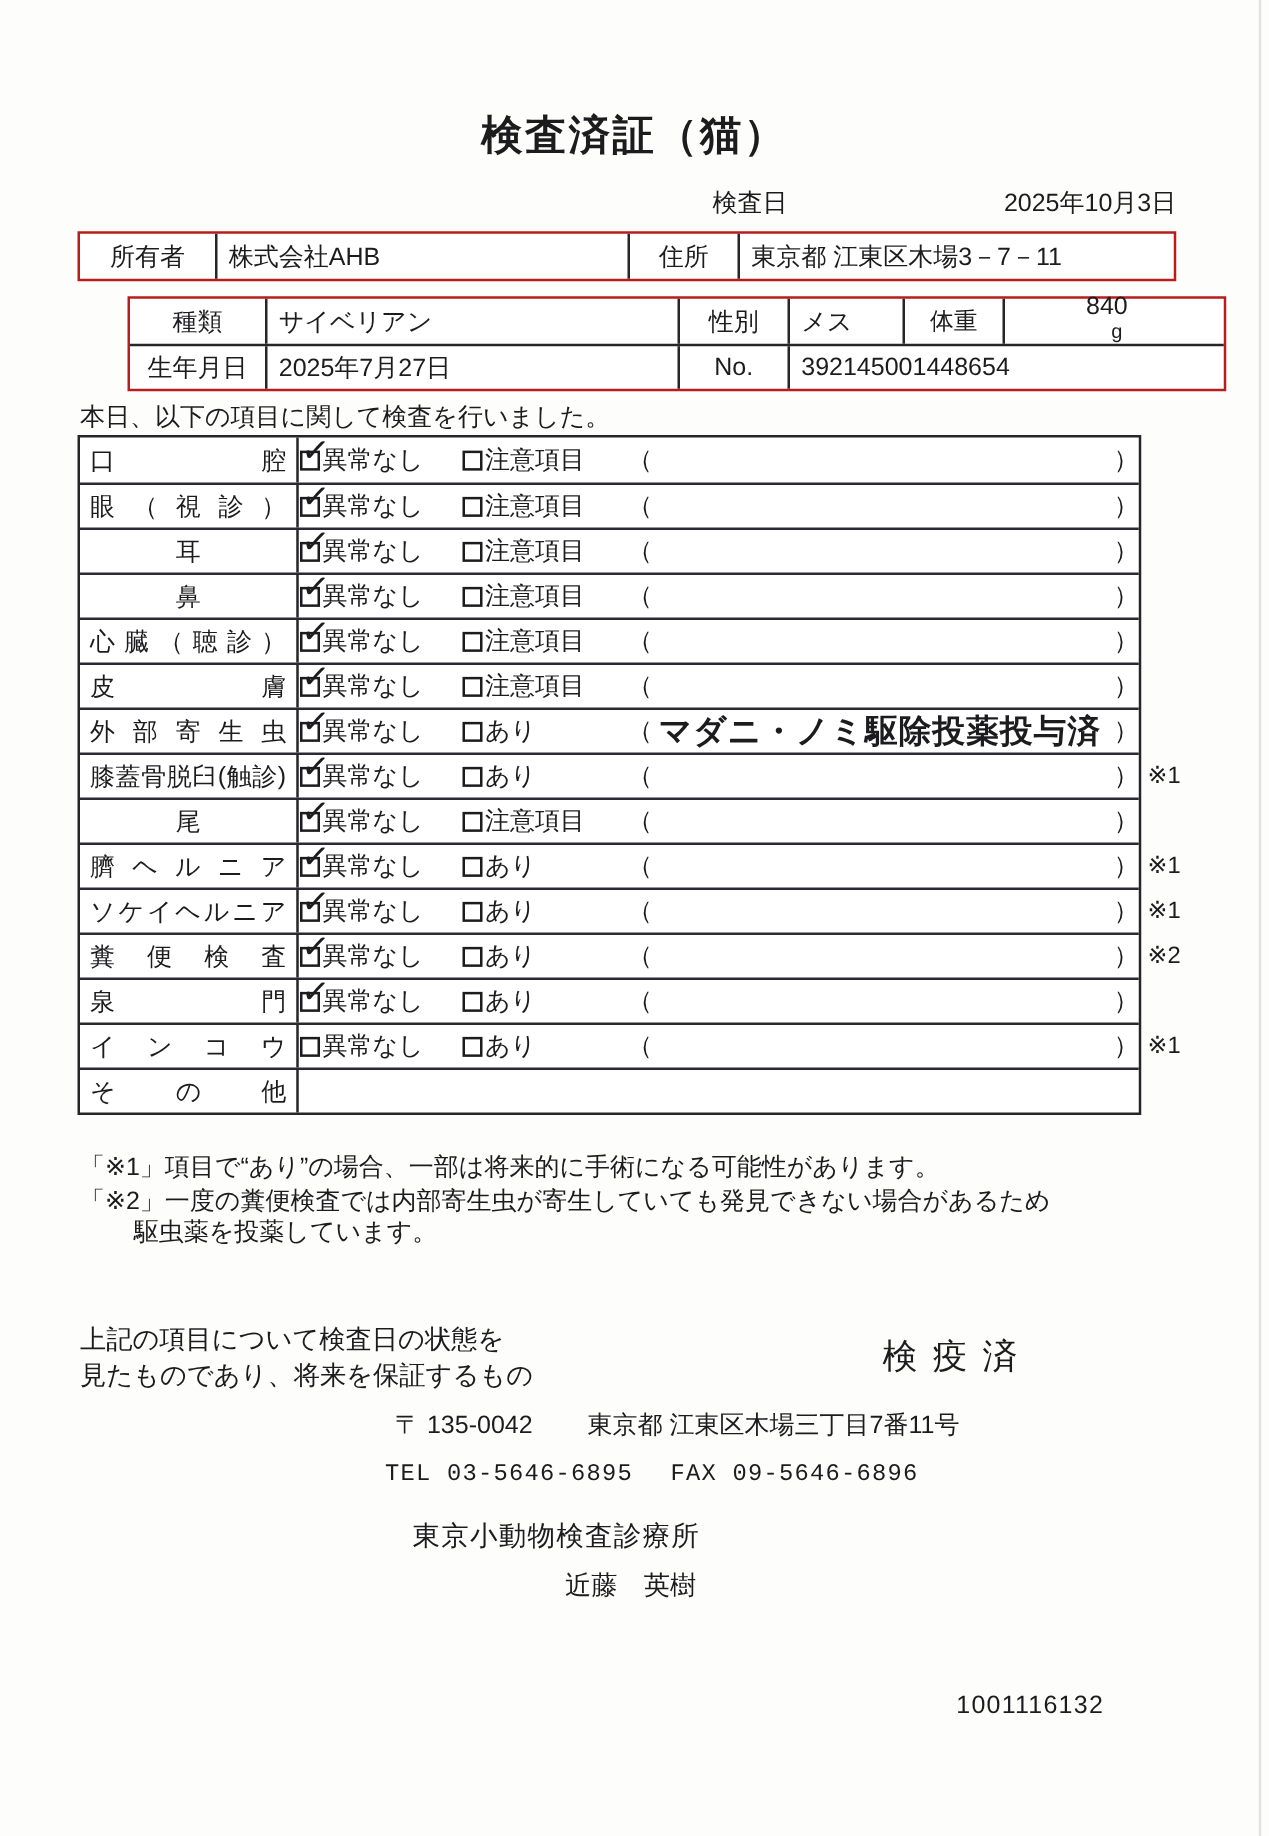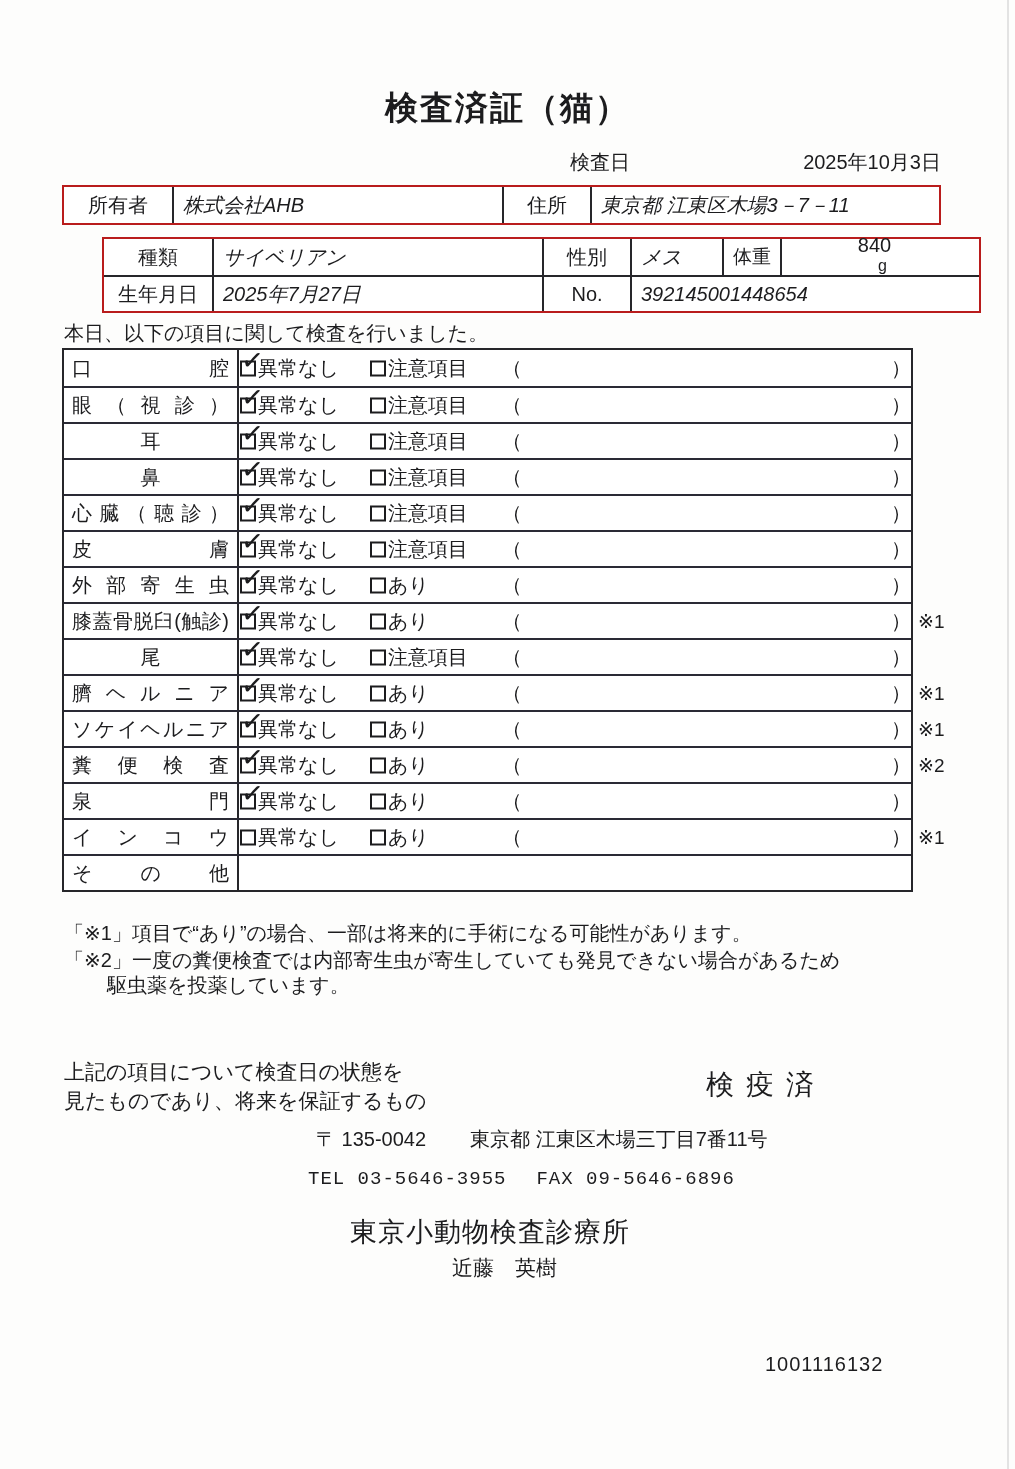--- a/index.html
+++ b/index.html
@@ -19,23 +19,23 @@
   .date-row { position:absolute; top:149px; left:570px; width:371px;
     display:flex; justify-content:space-between; font-size:20px; }
 
   
   .tbl { position:absolute; left:62px; width:879px; border:2px solid #b91c1c; background:#fff; }
   .tbl-row { display:flex; height:36px; }
   .tbl-row + .tbl-row { border-top:2px solid #26262a; }
   .cell { display:flex; align-items:center; height:100%; font-size:20px; }
   .cell + .cell { border-left:2px solid #26262a; }
   .cell.lab { justify-content:center; }
-  .cell.val { padding-left:9px;font-style:italic; }
+  .cell.val { padding-left:9px; }
   .w-108 { width:108px; } .w-330 { width:330px; } .w-88 { width:88px; }
-  .w-92 { width:92px; } .w-58 { width:58px; font-size:19px; }
+  .w-92 { width:92px; } .w-58 { width:80px; font-size:19px; }
   .grow { flex:1; }
   .owner-tbl { top:185px; }
   .info-tbl  { top:237px;margin-left:40px; }
   .weight-val { justify-content:flex-end; padding-right:12px;flex-direction:column; }
   .weight-unit { font-size:16px; margin-left:16px; }
 
   .intro-line { position:absolute; top:320px; left:64px; font-size:20px; }
 
   
   .exam-tbl { position:absolute; top:348px; left:62px; width:851px; border:2px solid #26262a; background:#fff; }
@@ -67,21 +67,21 @@
 
   
   .disclaimer { position:absolute; top:1057px; left:64px; font-size:21px; line-height:29px; }
   .stamp-text { position:absolute; top:1066px; left:706px; font-size:28px;
     letter-spacing:12px; white-space:nowrap; }
 
   
   .postal-line { position:absolute; top:1126px; left:316px; display:flex; gap:44px; font-size:20px; }
   .tel-line { position:absolute; top:1168px; left:308px; display:flex; gap:30px;
     font-size:19px; font-family:"Liberation Mono","DejaVu Sans Mono",monospace; letter-spacing:1px; }
-  .clinic-name { position:absolute; top:1214px; left:330px; font-size:27px; letter-spacing:1px;margin-left:20px; }
+  .clinic-name { position:absolute; top:1214px; left:330px; font-size:22px; letter-spacing:1px; }
   .vet-name { position:absolute; top:1254px; left:452px; font-size:21px; }
   .doc-number { position:absolute; top:1353px; left:765px; font-size:20px; letter-spacing:1px; }
 </style>
 </head>
 <body>
 
 <div class="scan-edge"></div>
 
 <div class="doc-title">検査済証（猫）</div>
 
@@ -262,20 +262,21 @@
           <span class="box">
             <span class="tick">✓</span>
           </span>
           <span class="opt-label">異常なし</span>
         </span>
         <span class="p-opt p-chk2">
           <span class="box"></span>
           <span class="opt-label">あり</span>
         </span>
         <span class="p-open">（</span>
+        <span class="p-paren-text">マダニ・ノミ駆除投薬投与済</span>
         <span class="p-close">）</span>
       </div>
     </div>
     <div class="exam-row">
       <div class="r-label distribute">
         <span>膝</span>
         <span>蓋</span>
         <span>骨</span>
         <span>脱</span>
         <span>臼</span>
@@ -460,19 +461,19 @@
   </div>
 
 <div class="stamp-text">検疫済</div>
 
 <div class="postal-line">
   <span>〒 135-0042</span>
   <span>東京都 江東区木場三丁目7番11号</span>
 </div>
 
 <div class="tel-line">
-  <span>TEL 03-5646-3955</span>
+  <span>TEL 03-5646-6895</span>
   <span>FAX 09-5646-6896</span>
 </div>
 
 <div class="clinic-name">東京小動物検査診療所</div>
 <div class="vet-name">近藤　英樹</div>
 <div class="doc-number">1001116132</div>
 
 </body></html>

